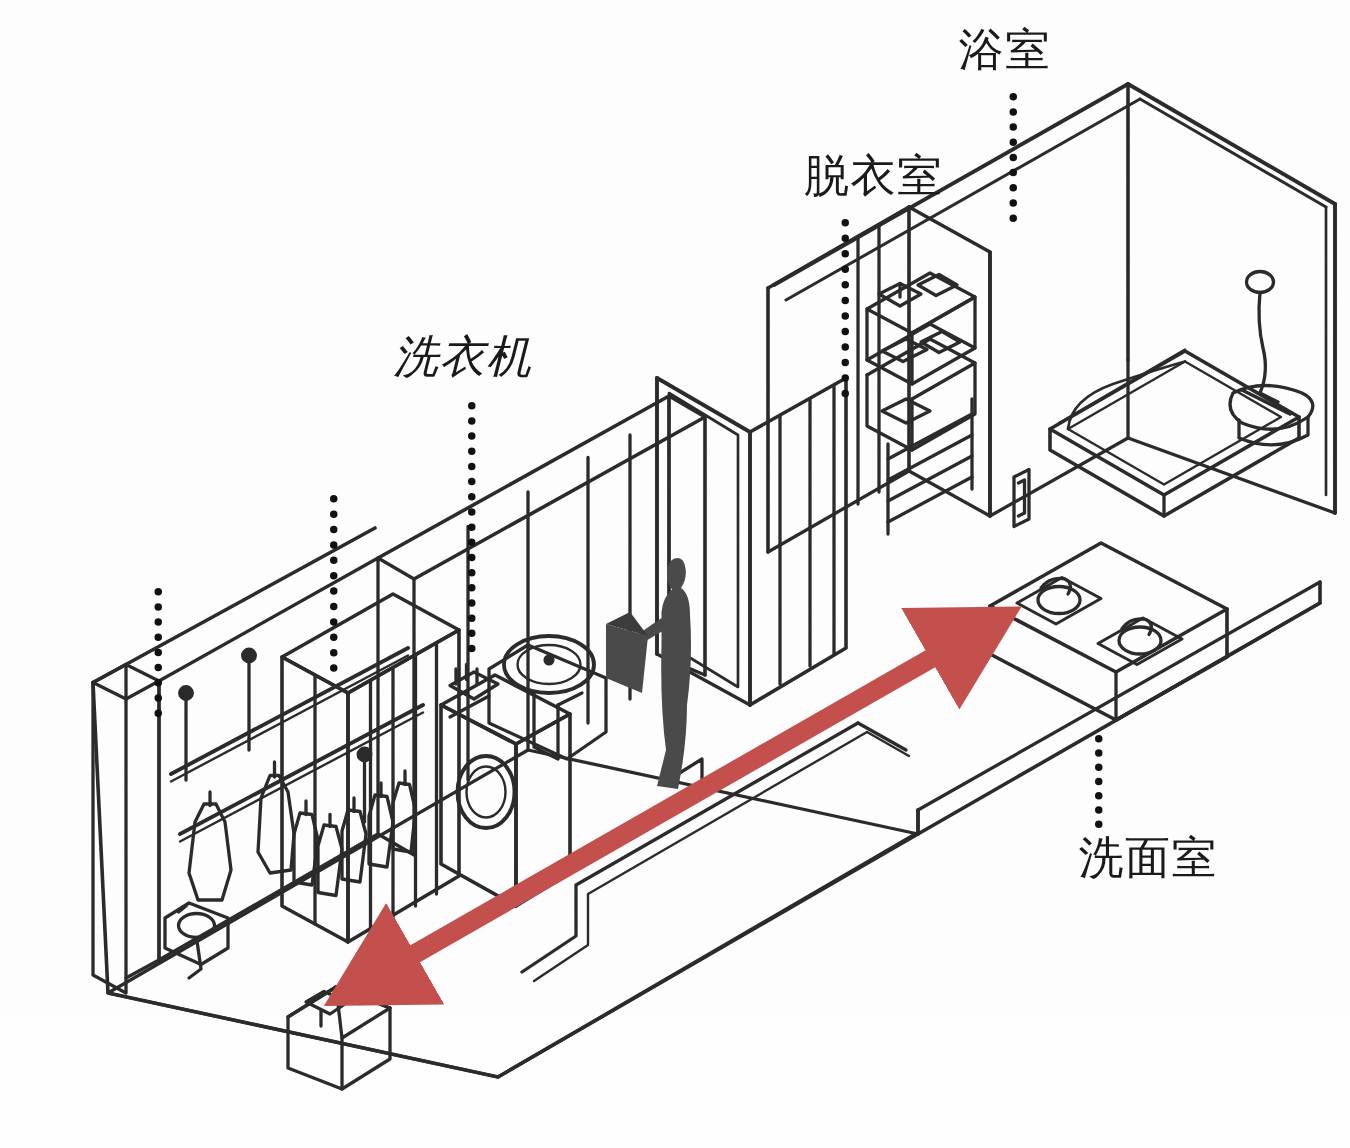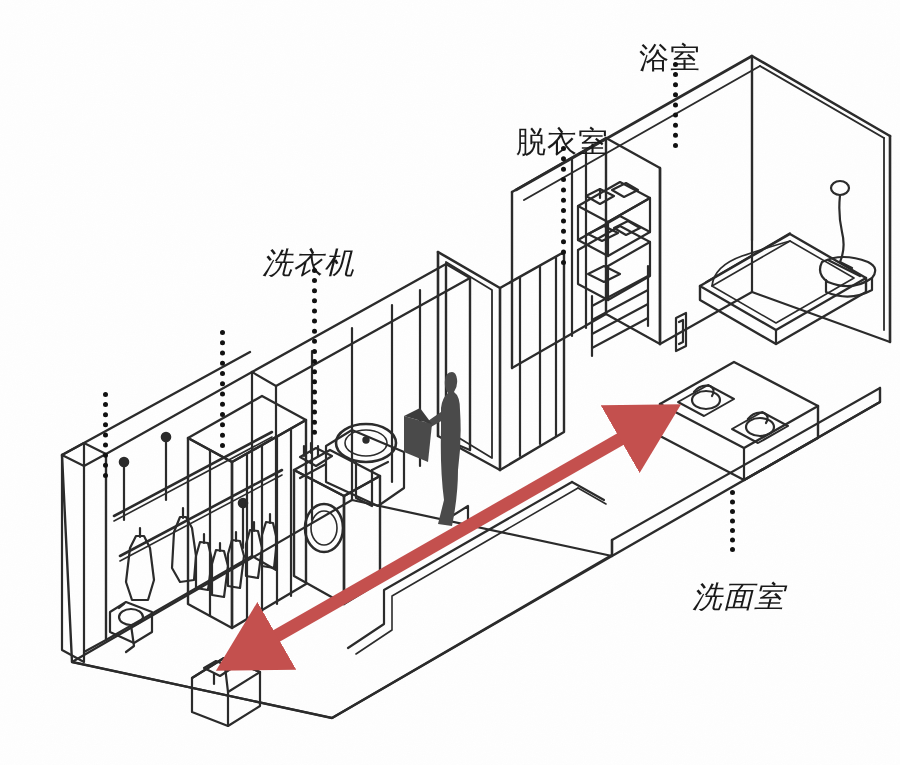--- a/index.html
+++ b/index.html
@@ -29,21 +29,20 @@
     height: 765px;
   }
   .room-label {
     position: absolute;
     color: #1a1a1a;
     font-size: 30px;
     line-height: 1;
     letter-spacing: 1px;
     white-space: nowrap;
     font-family: "DejaVu Sans", "Liberation Sans", sans-serif;
-    margin-top: 24px;
   }
   .leader {
     position: absolute;
     width: 0;
     border-left: 5px dotted #111111;
   }
 </style>
 </head>
 <body>
 
@@ -349,22 +348,22 @@
 
   </svg>
 
   <div class="leader" style="left:103px; top:392px; height:86px;"></div>
 
   <div class="leader" style="left:220px; top:330px; height:118px;"></div>
 
   <div class="room-label" style="left:262px; top:224px;font-style:italic;">洗衣机</div>
   <div class="leader" style="left:312px; top:268px; height:167px;"></div>
 
-  <div class="room-label" style="left:516px; top:103px;">脱衣室</div>
+  <div class="room-label" style="left:536px; top:103px;">脱衣室</div>
   <div class="leader" style="left:561px; top:146px; height:119px;"></div>
 
   <div class="room-label" style="left:639px; top:19px;">浴室</div>
   <div class="leader" style="left:673px; top:62px; height:86px;"></div>
 
-  <div class="room-label" style="left:692px; top:558px;font-style:italic;">洗面室</div>
+  <div class="room-label" style="left:719px; top:558px;">洗面室</div>
   <div class="leader" style="left:730px; top:490px; height:62px;"></div>
 
 </div>
 
 </body></html>

